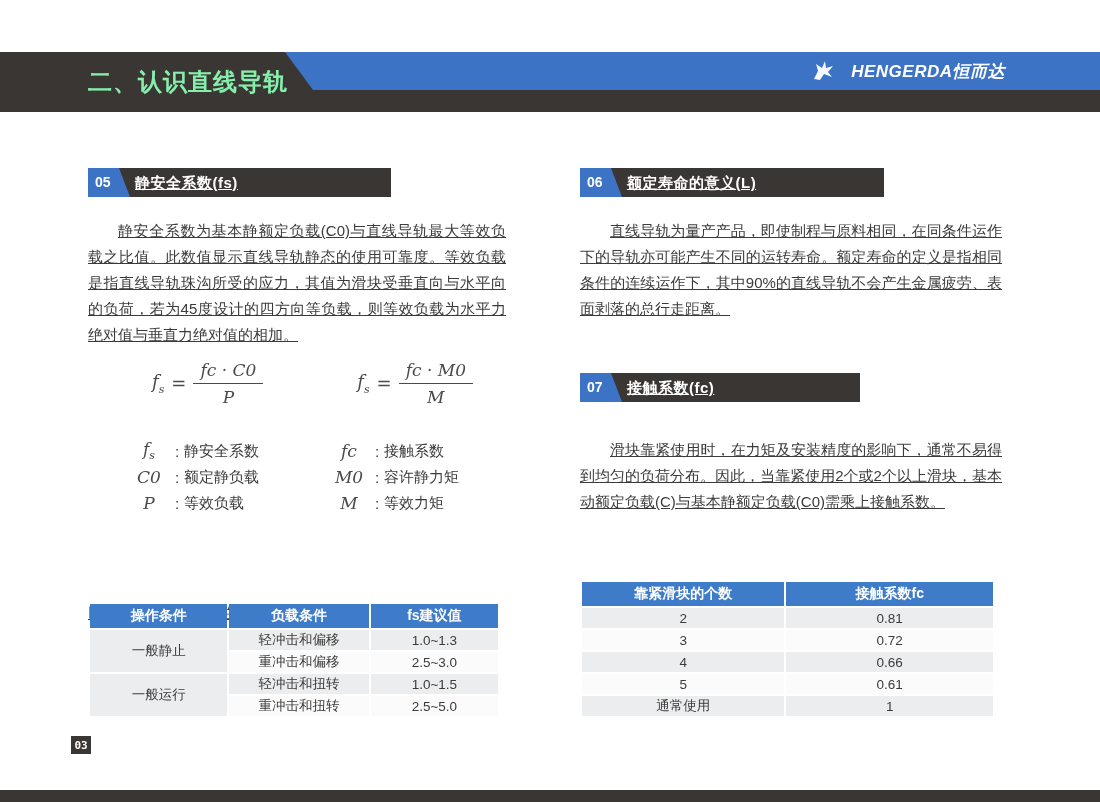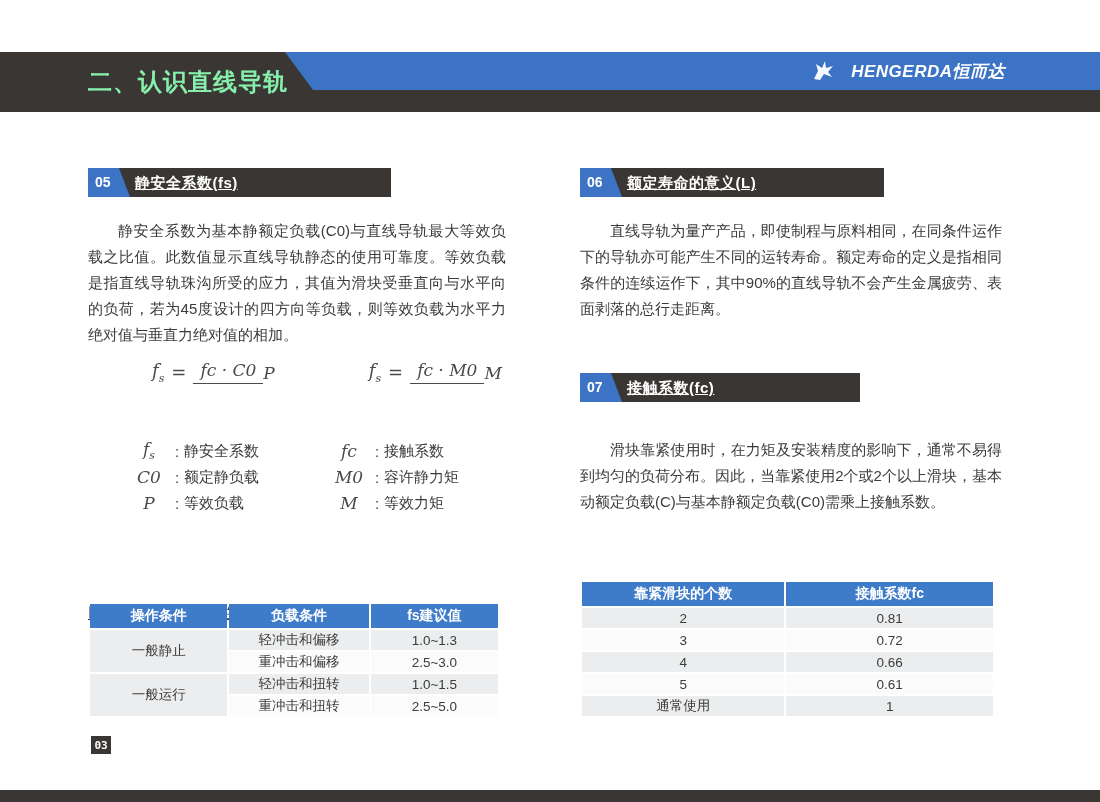--- a/index.html
+++ b/index.html
@@ -29,29 +29,29 @@
   .sec-head{position:absolute;height:29px;}
   .sec-dark{position:absolute;left:30px;right:0;top:0;bottom:0;background:var(--dark);}
   .sec-num{position:absolute;left:0;top:0;width:42px;height:29px;background:var(--blue);
     clip-path:polygon(0 0,31px 0,42px 100%,0 100%);color:#fff;font-weight:bold;font-size:14px;
     line-height:29px;padding-left:7px;z-index:2;}
   .sec-title{position:absolute;left:47px;top:0;line-height:29px;color:#fff;font-weight:bold;
     font-size:15px;letter-spacing:0.5px;z-index:2;text-decoration:underline;}
 
   
   .para{position:absolute;font-size:15px;line-height:26px;color:var(--ink);
-    text-align:justify;text-indent:2em;}
+    text-align:justify;text-indent:2em;text-decoration:underline;}
 
   
   .formula-row{position:absolute;left:152px;top:360px;display:flex;gap:94px;}
   .formula{display:flex;align-items:center;font-family:"DejaVu Serif",serif;
     font-style:italic;color:var(--math);font-size:18px;}
   .f-lhs sub{font-size:11px;}
   .f-eq{margin:0 7px;font-style:normal;}
-  .frac{display:inline-flex;text-align:center;font-size:17px;}
+  .frac{display:inline-flex;flex-direction:column;text-align:center;font-size:17px;}
   .frac .num{padding:0 7px 3px;border-bottom:1.5px solid var(--math);}
   .frac .den{padding-top:3px;}
 
   
   .defs{position:absolute;top:438px;}
   .defs-left{left:128px;}
   .defs-right{left:328px;}
   .def-row{height:26px;display:flex;align-items:center;font-size:15px;color:var(--ink);}
   .def-sym{font-family:"DejaVu Serif",serif;font-style:italic;font-size:17px;width:42px;
     text-align:center;color:var(--math);}
@@ -66,21 +66,21 @@
   .tbl td{font-size:13.5px;color:var(--ink);text-align:center;height:20px;}
   .tbl tr.odd td{background:var(--rowalt);}
   .tbl tr.even td{background:var(--rowlight);}
   .tbl td.cond{background:var(--condgray);}
   #fs-table{left:88px;top:602px;width:412px;}
   #fc-table{left:580px;top:580px;width:415px;}
 
   
   .page-num{position:absolute;left:71px;top:736px;width:20px;height:18px;background:var(--dark);
     color:#fff;font-size:11px;font-weight:bold;font-family:"DejaVu Sans Mono",monospace;
-    display:flex;align-items:center;justify-content:center;margin-left:20px;}
+    display:flex;align-items:center;justify-content:center;}
   .footer-bar{position:absolute;left:0;top:790px;width:1100px;height:12px;background:var(--dark);}
 </style>
 </head>
 <body>
 
 <div class="page">
 
   <div class="header">
     <div class="header-blue">
       <div class="brand">

